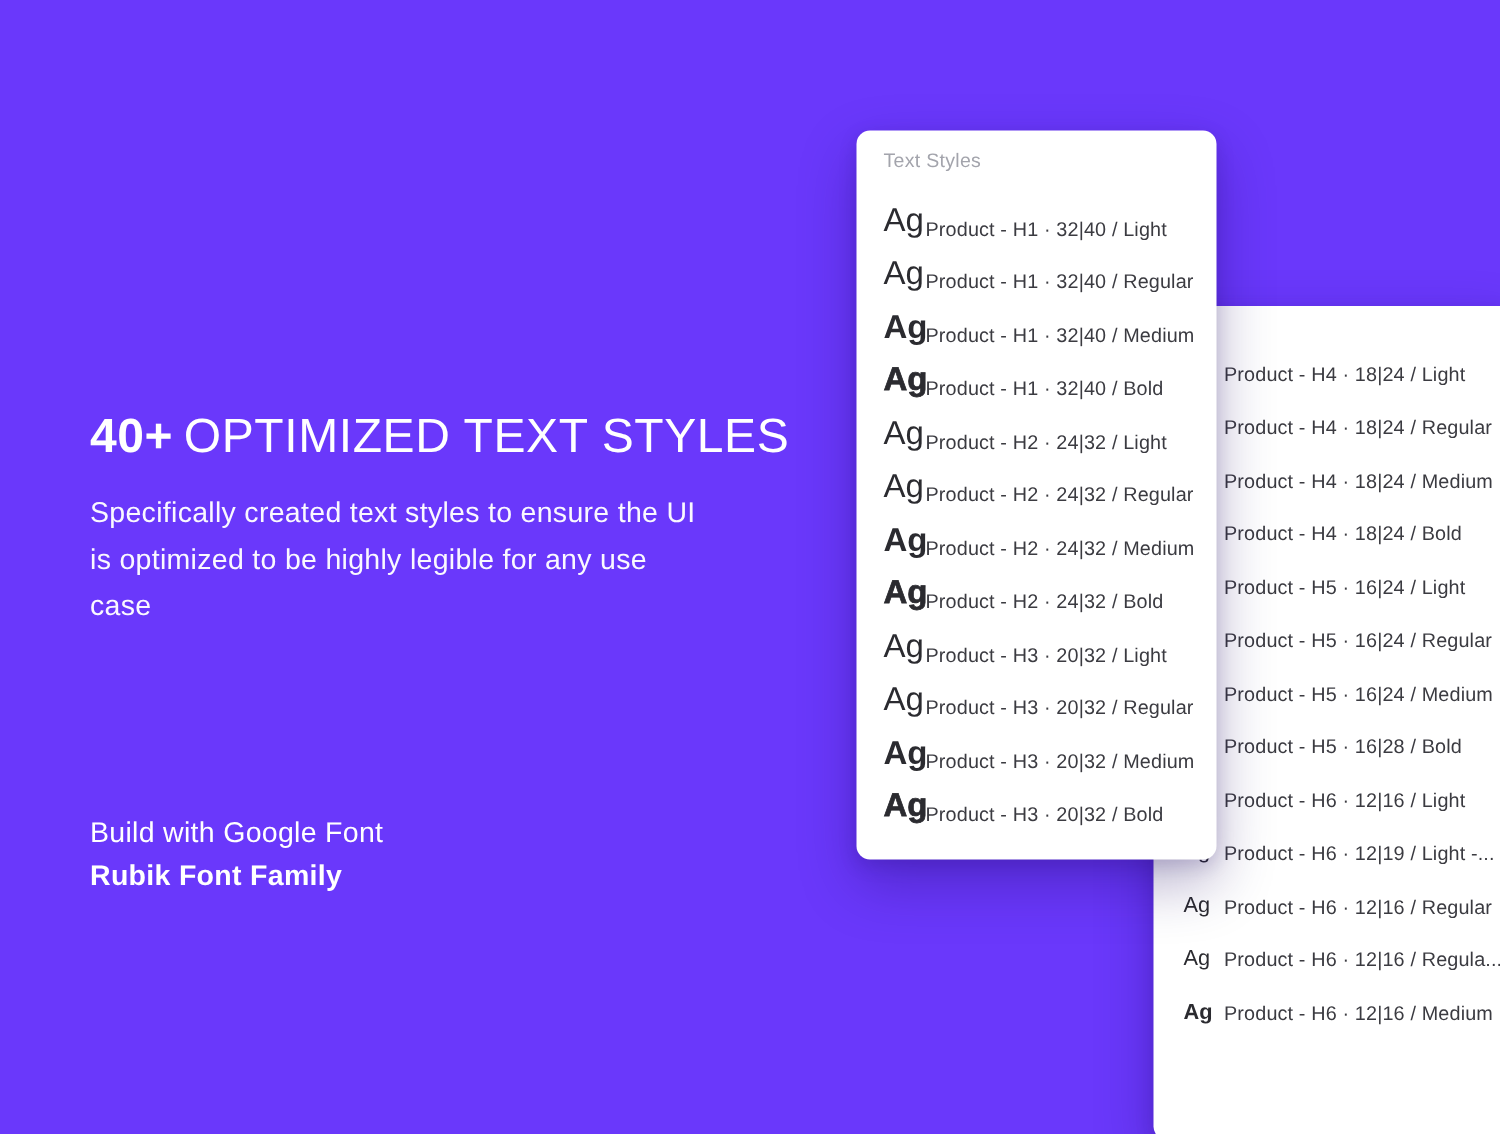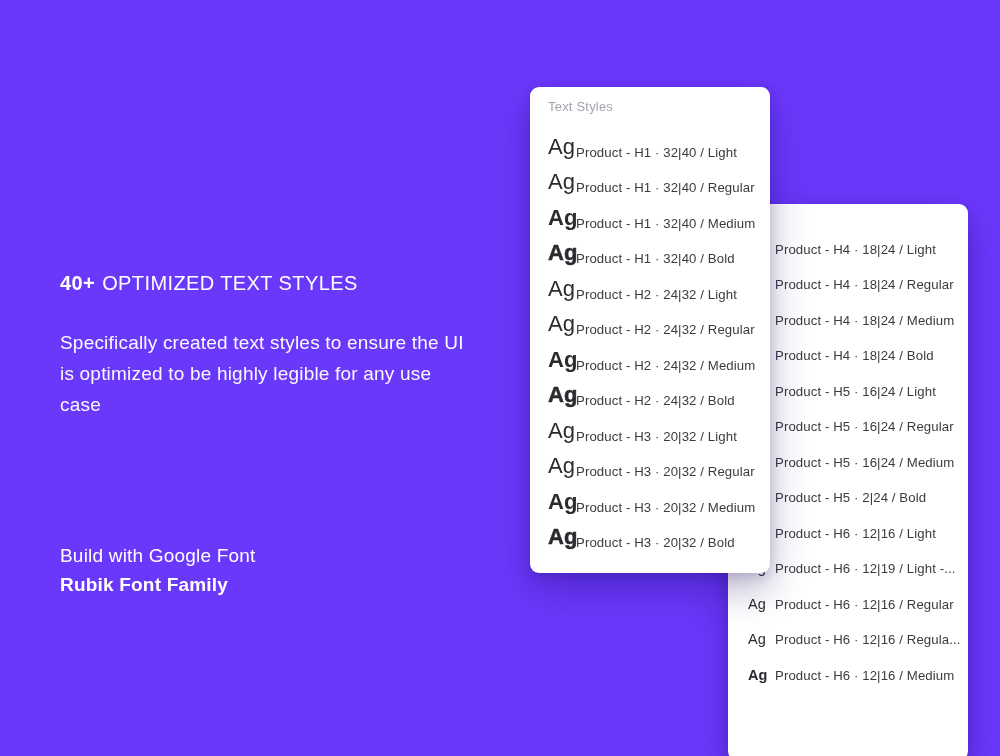--- a/index.html
+++ b/index.html
@@ -22,21 +22,21 @@
     height: 756px;
     background: var(--background);
   }
 
   
   .title {
     position: absolute;
     left: 60px;
     top: 272px;
     color: var(--text-white);
-    font-size: 20px;
+    font-size: 32px;
     letter-spacing: 0.4px;
     font-weight: 400;
     white-space: nowrap;
     text-align: center;
   }
   .title .title-bold { font-weight: 800; margin-right: 7px; }
   .description {
     position: absolute;
     left: 60px;
     top: 327px;
@@ -58,20 +58,21 @@
   }
   .footer .line1 { font-weight: 400; }
   .footer .line2 { font-weight: 700; }
 
   
   .card {
     position: absolute;
     background: var(--card-bg);
     border-radius: 9px;
     box-shadow: 0 16px 38px rgba(28, 8, 95, 0.30), 0 4px 12px rgba(28, 8, 95, 0.15);
+    margin-left: 41px;
   }
   .card1 {
     left: 530px; top: 87px;
     width: 240px; height: 486px;
     z-index: 3;
   }
   .card2 {
     left: 728px; top: 204px;
     width: 240px; height: 556px;
     z-index: 2;
@@ -151,21 +152,21 @@
         <div class="row">
           <span class="ag w400">Ag</span>
           <span class="label">Product - H5 · 16|24 / Regular</span>
         </div>
         <div class="row">
           <span class="ag w500">Ag</span>
           <span class="label">Product - H5 · 16|24 / Medium</span>
         </div>
         <div class="row">
           <span class="ag w700">Ag</span>
-          <span class="label">Product - H5 · 2|24 / Bold</span>
+          <span class="label">Product - H5 · 16|28 / Bold</span>
         </div>
         <div class="row">
           <span class="ag w300">Ag</span>
           <span class="label">Product - H6 · 12|16 / Light</span>
         </div>
         <div class="row">
           <span class="ag w300">Ag</span>
           <span class="label">Product - H6 · 12|19 / Light -...</span>
         </div>
         <div class="row">

